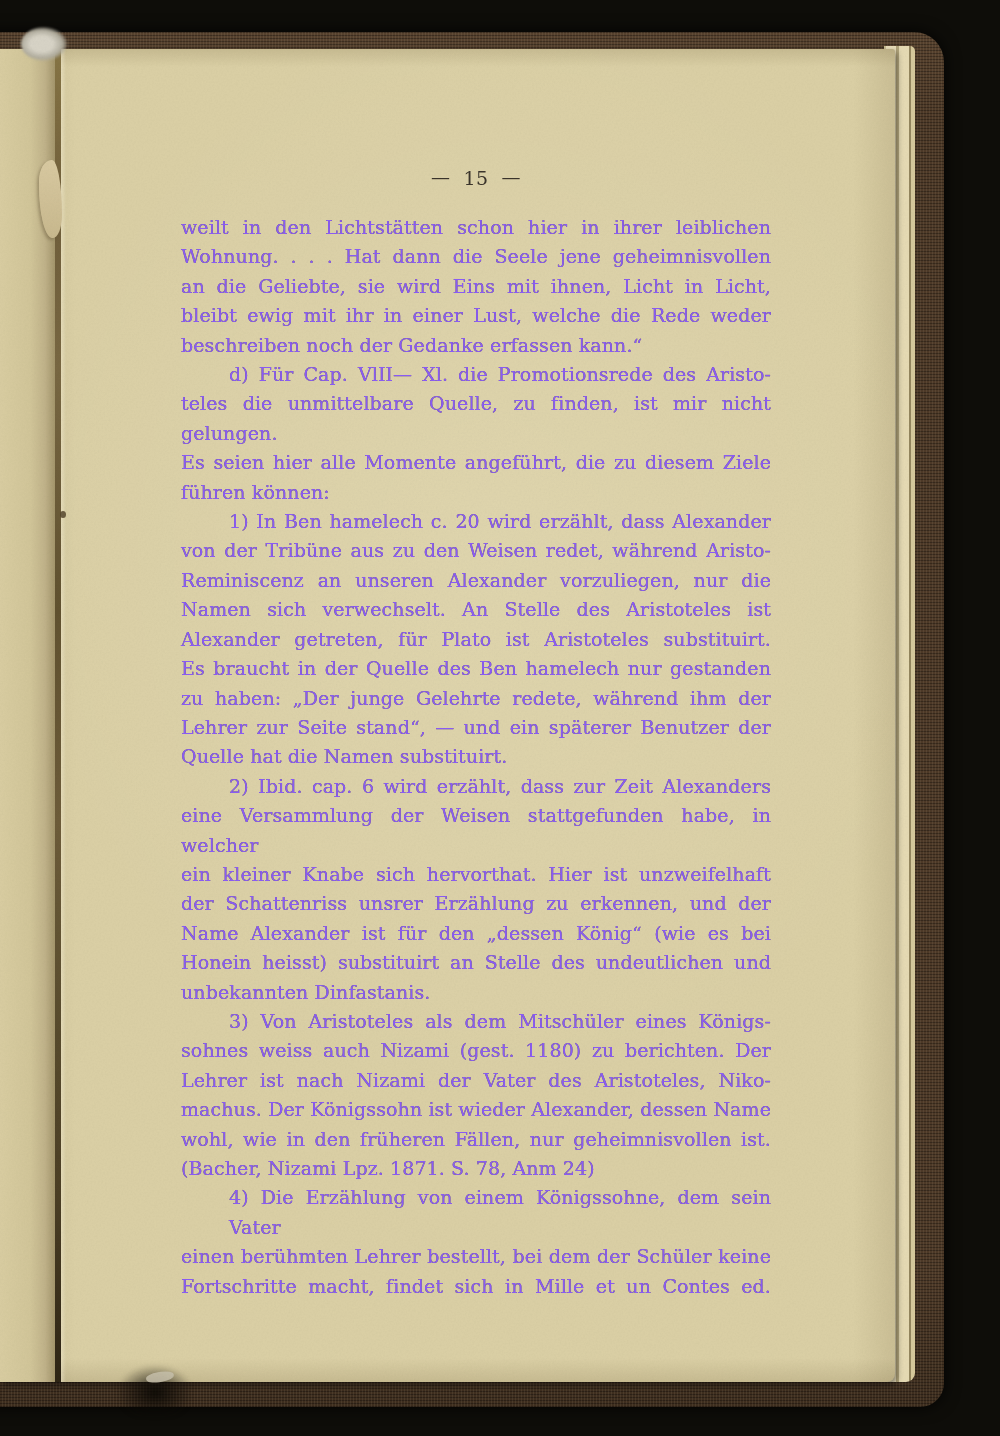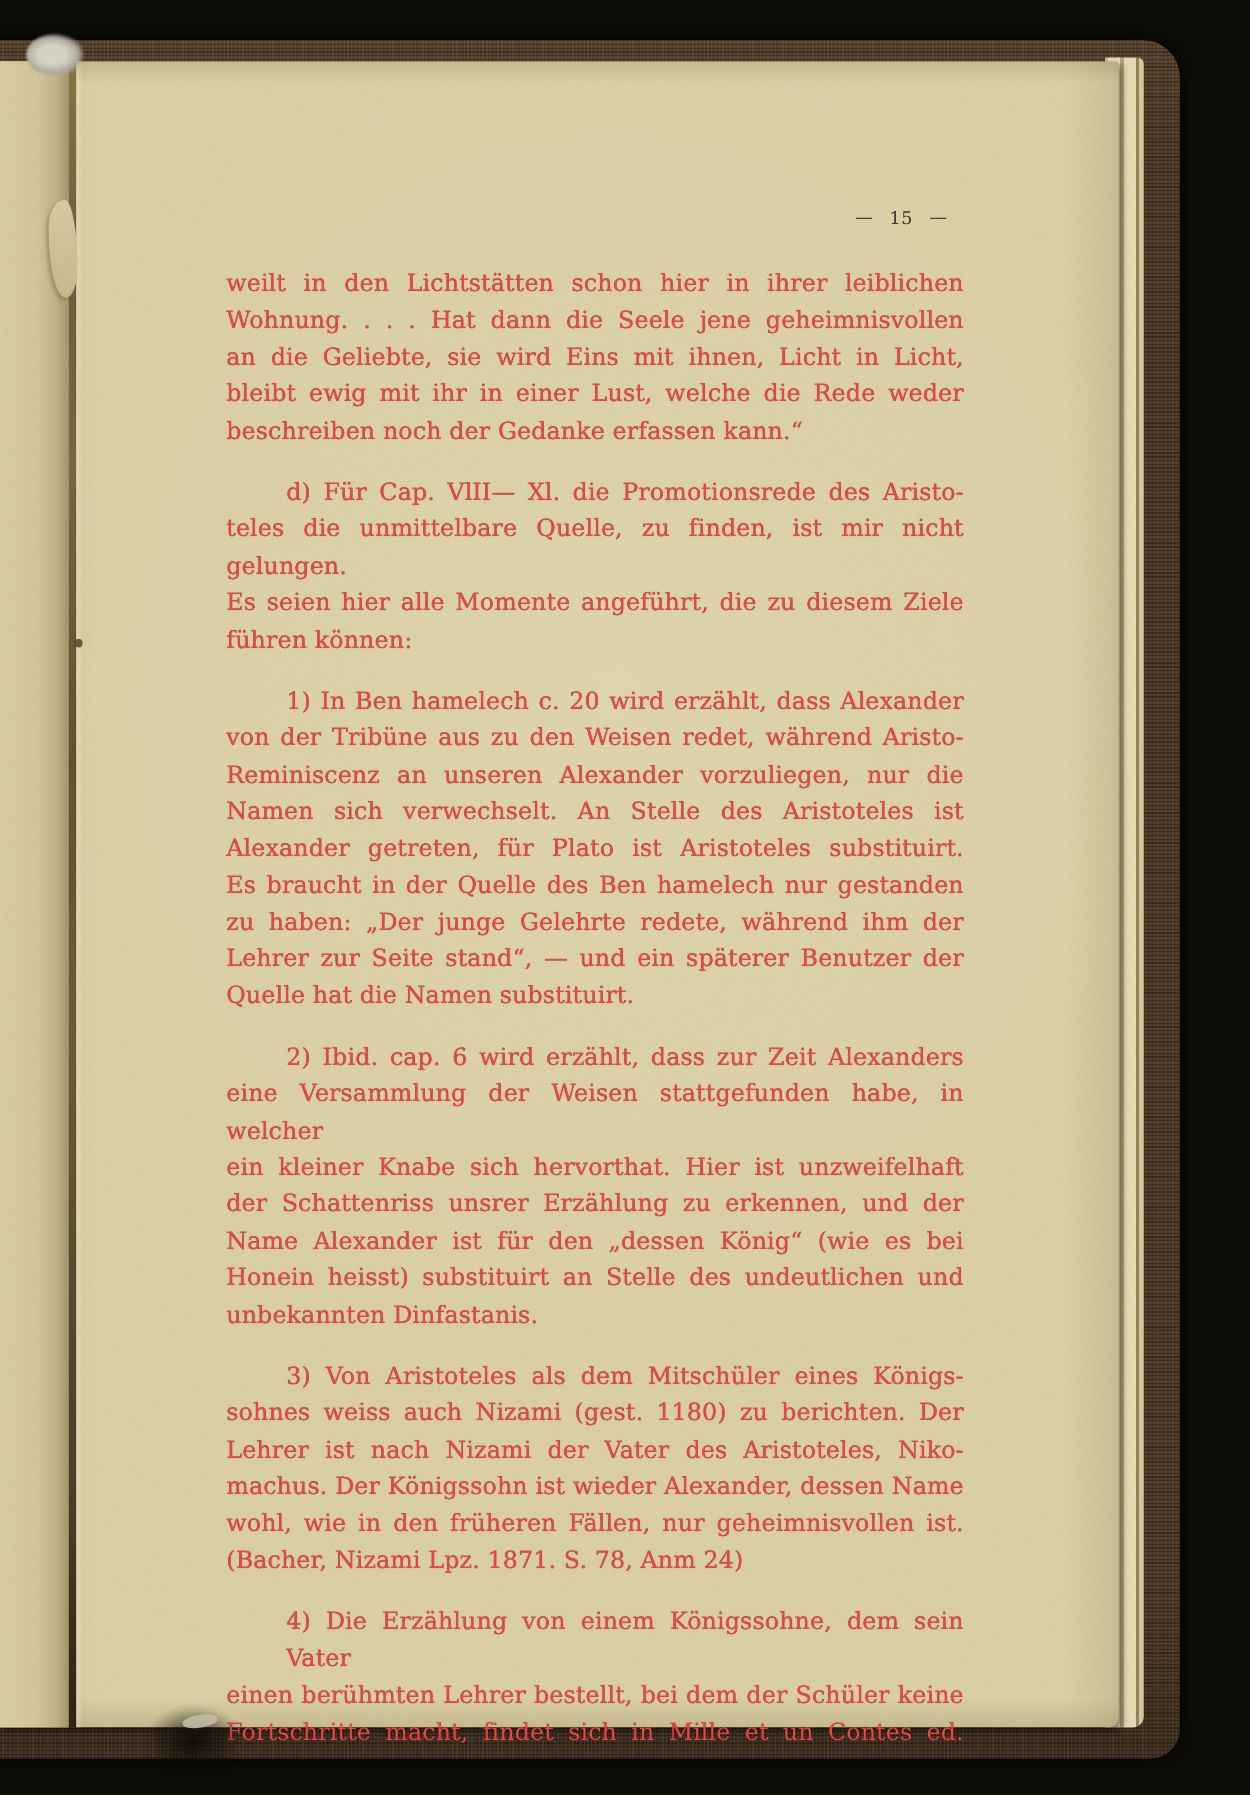--- a/index.html
+++ b/index.html
@@ -97,35 +97,35 @@
   }
   .gutter-shadow-bottom{
     position:absolute;left:116px;top:1364px;width:78px;height:52px;
     background:radial-gradient(ellipse at 50% 55%, rgba(10,8,4,.9), rgba(10,8,4,0) 70%);
     filter:blur(2px);z-index:8;
   }
 
   
   .pagenum{
     position:absolute;left:181px;top:167px;width:590px;
-    text-align:right;font-size:14px;color:#3a342b;
+    text-align:center;font-size:19px;color:#3a342b;
     letter-spacing:.5px;z-index:7;
   }
   .pagenum .dash{margin:0 13px;position:relative;top:-1px;}
   .textcol{
     position:absolute;left:181px;top:213px;width:590px;z-index:7;
   }
   .ln{
-    line-height:29.4px;font-size:19px;color:#ef4444;
+    line-height:29.4px;font-size:19px;color:#8b5cf6;
     text-align:justify;text-align-last:justify;
     letter-spacing:.1px;
     text-shadow:0 0 .6px rgba(45,37,28,.7);
   }
   .ln.last{text-align-last:left;}
-  .ln.ind{padding-left:48px;margin-top:20px;}
+  .ln.ind{padding-left:48px;}
 
   .grain{position:absolute;inset:0;z-index:10;opacity:.08;mix-blend-mode:multiply;pointer-events:none;}
 </style>
 </head>
 <body>
 
 <div class="stage">
   <div class="binding"></div>
   <div class="page-edges"></div>
   <div class="paper"></div>

